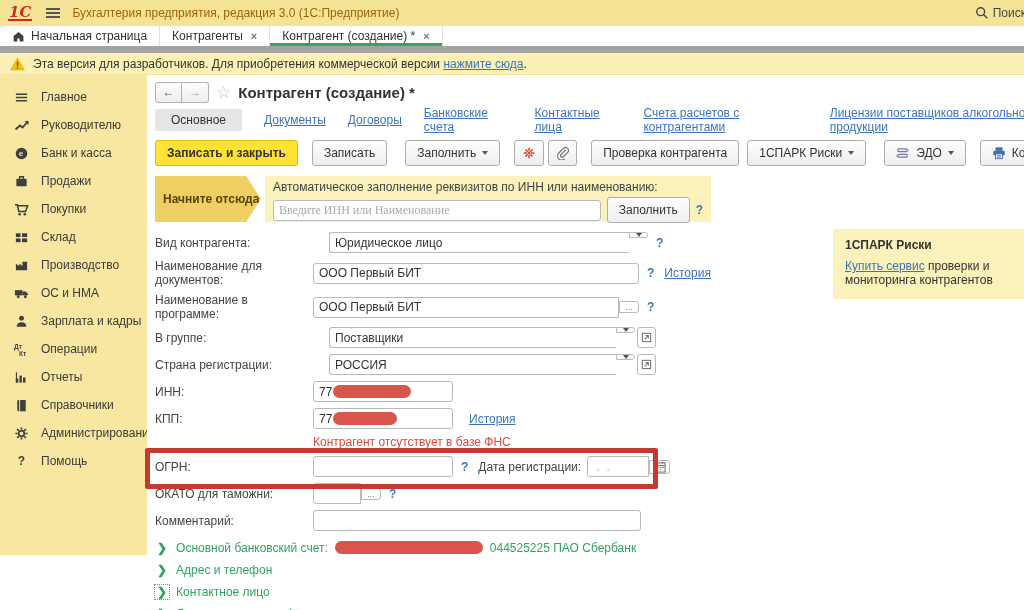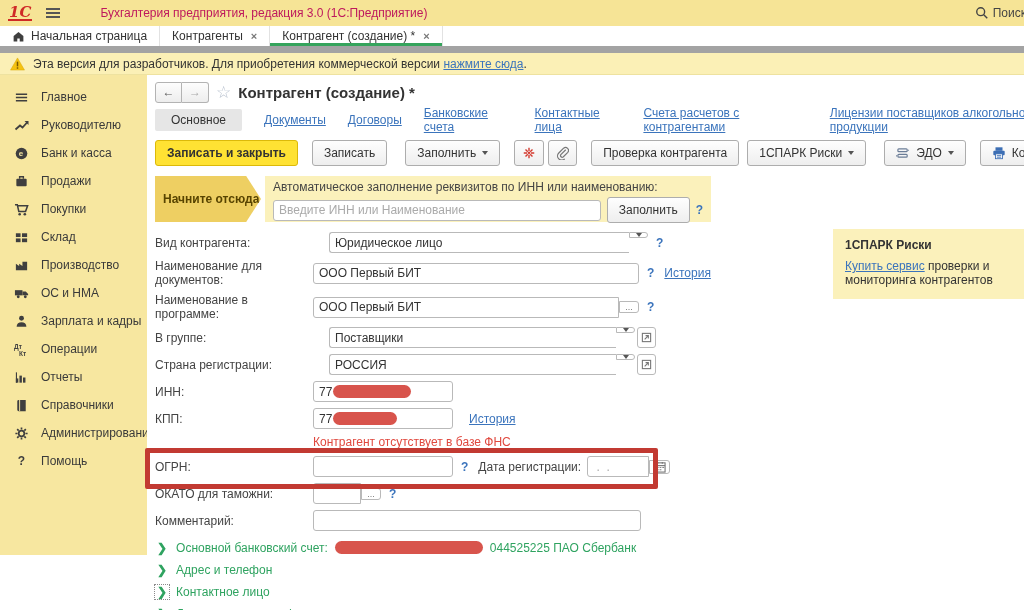--- a/index.html
+++ b/index.html
@@ -6,21 +6,21 @@
   html,body { margin:0; padding:0; }
   body {
     width:1024px; height:610px; position:relative; overflow:hidden;
     font-family:"Liberation Sans", sans-serif; font-size:12px; color:#333; background:#fff;
   }
   
   .titlebar { height:26px; background:#f6e496; display:flex; align-items:center; padding:0 8px; position:relative; }
   .logo { font-family:"DejaVu Serif", serif; font-style:italic; font-weight:bold; color:#cf2a27; font-size:15px; border-bottom:2px solid #cf2a27; line-height:14px; padding:0 1px; }
   .burger { margin:0 12px 0 14px; cursor:pointer; }
   .burger span { display:block; width:14px; height:2px; background:#555; margin:2px 0; }
-  .win-title { font-size:12px; color:#be185d;margin-left:28px; }
+  .win-title { font-size:12px; color:#a16207; }
   .search-box { position:absolute; right:-14px; top:0; height:26px; display:flex; align-items:center; gap:4px; color:#444; }
   
   .tabbar { height:27px; background:#fff; border-bottom:7px solid #a3a3a3; display:flex; }
   .tab { display:flex; align-items:center; gap:6px; padding:0 12px; border-right:1px solid #e2e2e2; position:relative; cursor:pointer; color:#333; }
   .tab.active::after { content:""; position:absolute; left:0; right:0; bottom:0; height:3px; background:#35a45c; }
   .tab .x { color:#777; font-size:11px; font-weight:bold; margin-left:2px; cursor:pointer; }
   
   .warnbar { height:22px; background:#fbf0b6; display:flex; align-items:center; gap:8px; padding:0 10px; border-bottom:1px solid #eee2a0; }
   a, .link { color:#3b74bc; text-decoration:underline; cursor:pointer; }
   
@@ -326,21 +326,21 @@
       </button>
     </div>
 
     <div class="hintrow">
       <div class="hint-arrow">
           <span>Начните отсюда</span>
         </div>
       <div class="hint-panel">
         <div class="hint-label">Автоматическое заполнение реквизитов по ИНН или наименованию:</div>
         <div class="hint-line">
-          <input class="inp" style="width: 334px;" placeholder="Введите ИНН или Наименование">
+          <input class="inp" style="width: 334px; font-family: Liberation Serif, serif;" placeholder="Введите ИНН или Наименование">
           <button class="btn" style="height:23px">Заполнить</button>
           <span class="qmark">?</span>
         </div>
       </div>
     </div>
 
     <div class="frow">
       <span class="flabel">Вид контрагента:</span>
       <span class="combo">
         <input class="inp" style="width: 300px;" value="Юридическое лицо">

